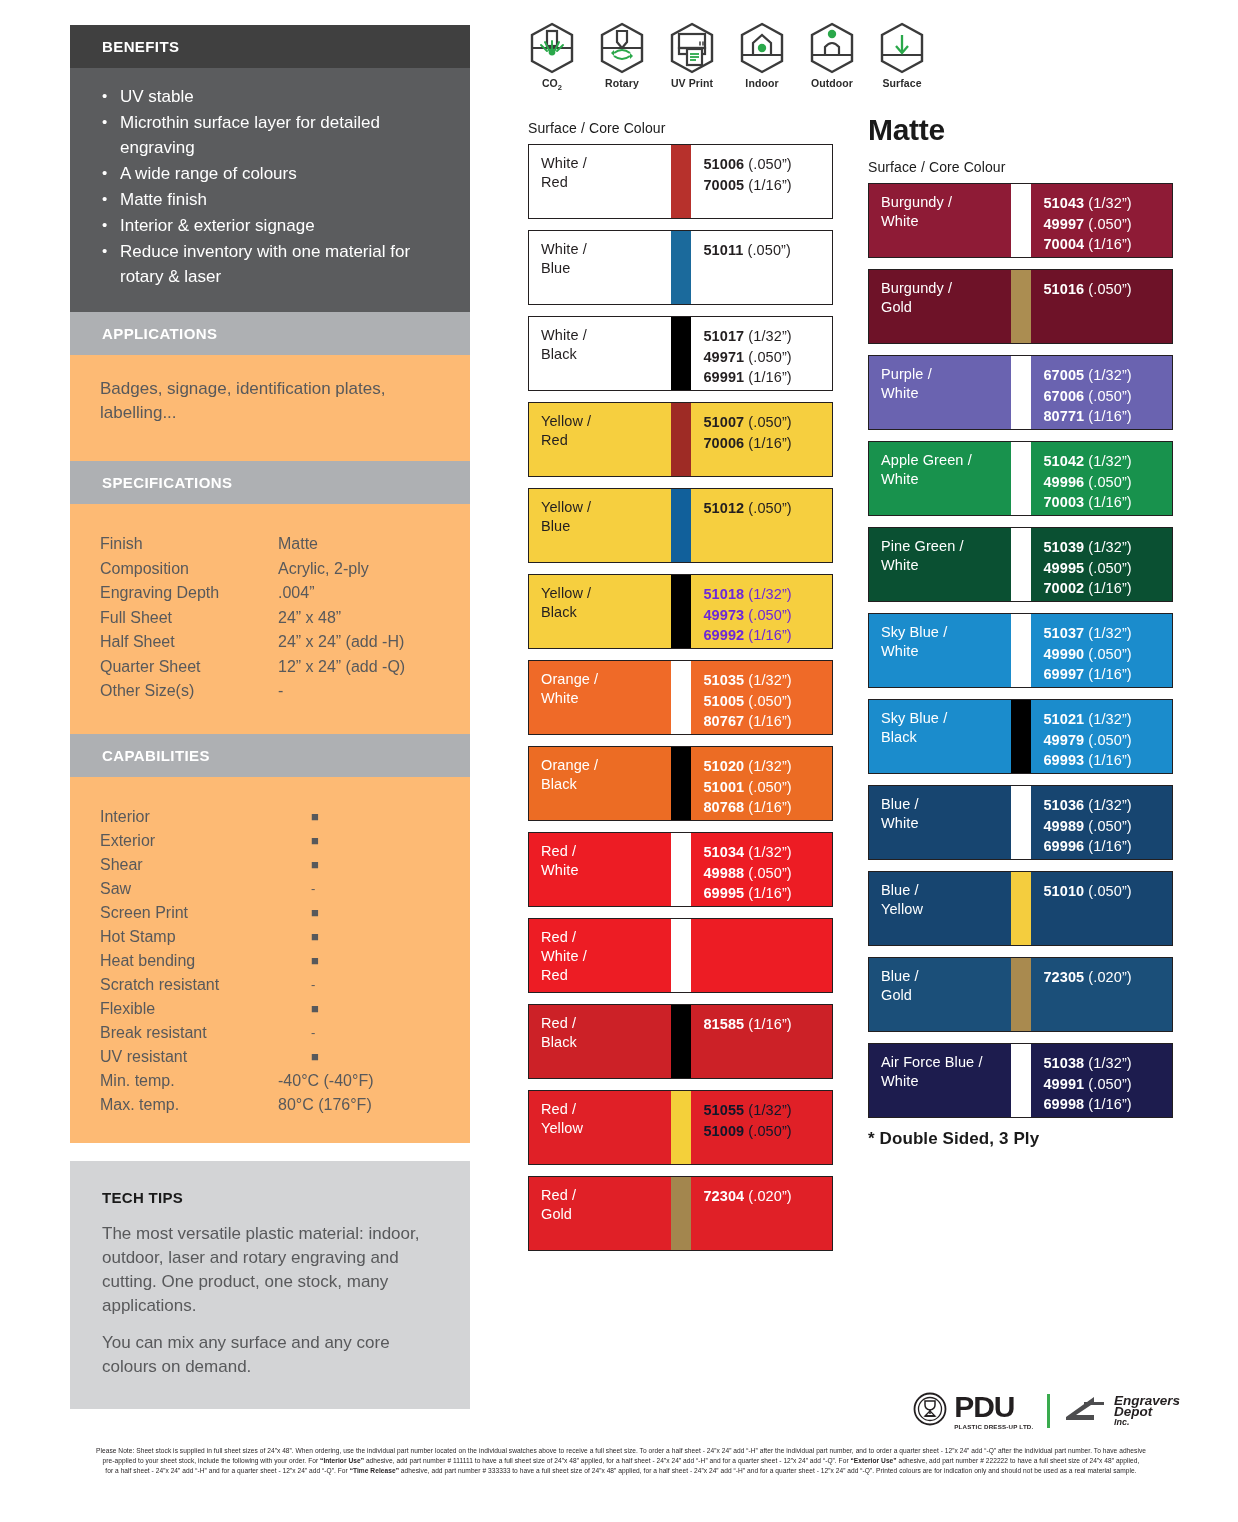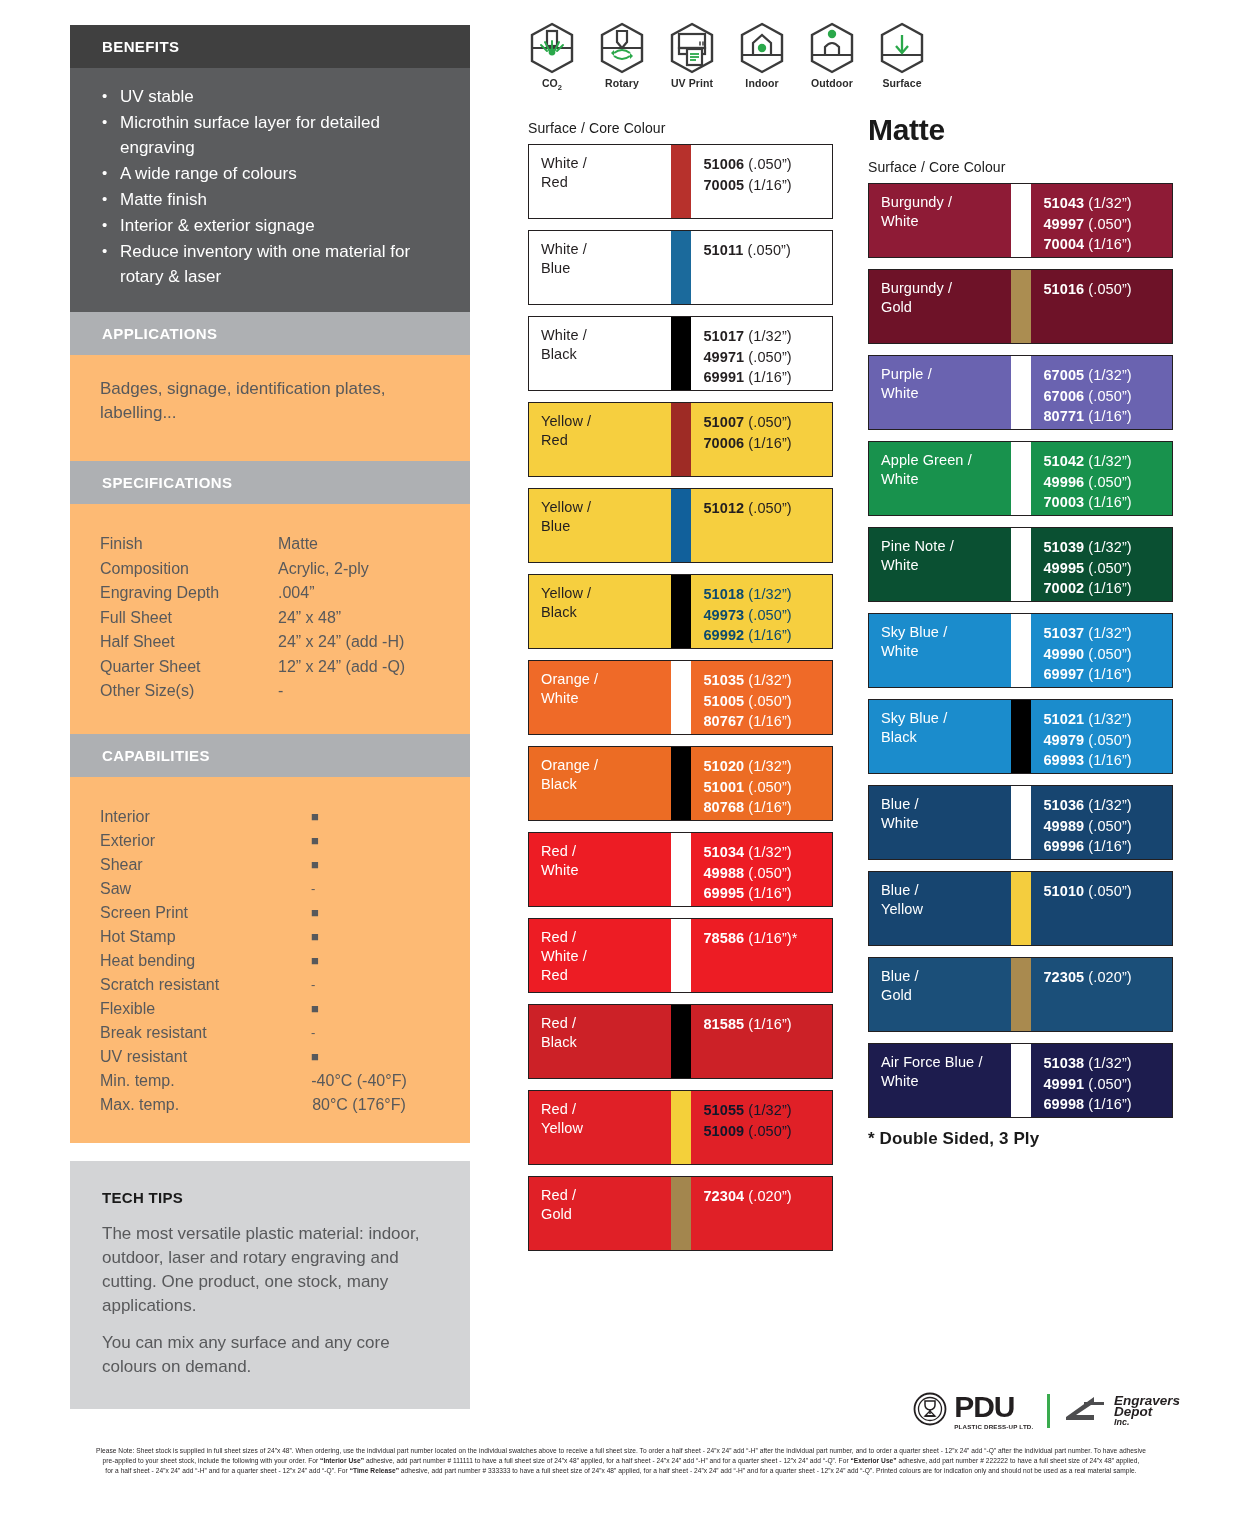--- a/index.html
+++ b/index.html
@@ -43,21 +43,21 @@
   .spec-row { display: flex; font-size: 16px; line-height: 24.5px; }
   .spec-row .k { width: 178px; flex: none; }
   .spec-row .v { flex: 1; }
 
   .cap-body { padding: 28px 30px 26px 30px; }
   .cap-row { display: flex; font-size: 16px; line-height: 24px; }
   .cap-row .k { width: 211px; flex: none; }
   .cap-row .v { flex: 1; text-align: left; }
   .cap-row .v.mark { font-size: 13px; }
   .cap-row.temp .k { width: 178px; }
-  .cap-row.temp .v { text-align: center; }
+  .cap-row.temp .v { text-align: left; }
 
   .tt-gap { height: 18px; background: #ffffff; }
   .tech-box { background: #d3d4d6; padding: 28px 30px 30px 32px; }
   .tech-title { font-size: 15px; font-weight: bold; color: #1a1a1a; margin-bottom: 16px; letter-spacing: .3px; }
   .tech-p { font-size: 17px; line-height: 24px; color: #58595b; margin-bottom: 13px; }
   .tech-p:last-child { margin-bottom: 0; }
 
   
   .icon-row {
     position: absolute; left: 528px; top: 22px;
@@ -410,21 +410,21 @@
         <div class="sw-right" style="color: rgb(35, 31, 32);">
           <div class="sw-pn"><b>51012</b><span> (.050”)</span></div>
         </div>
       </div>
       <div class="swatch" style="background: rgb(246, 207, 63);">
         <div class="sw-left" style="color: rgb(35, 31, 32);">
           <div class="sw-name">Yellow /</div>
           <div class="sw-name">Black</div>
         </div>
         <div class="sw-stripe" style="background: rgb(0, 0, 0);"></div>
-        <div class="sw-right" style="color: #0c4a6e;">
+        <div class="sw-right" style="color: #6d28d9;">
           <div class="sw-pn"><b>51018</b><span> (1/32”)</span></div>
           <div class="sw-pn"><b>49973</b><span> (.050”)</span></div>
           <div class="sw-pn"><b>69992</b><span> (1/16”)</span></div>
         </div>
       </div>
       <div class="swatch" style="background: rgb(239, 106, 40);">
         <div class="sw-left" style="color: rgb(255, 255, 255);">
           <div class="sw-name">Orange /</div>
           <div class="sw-name">White</div>
         </div>
@@ -459,23 +459,20 @@
           <div class="sw-pn"><b>69995</b><span> (1/16”)</span></div>
         </div>
       </div>
       <div class="swatch" style="background: rgb(237, 28, 36);">
         <div class="sw-left" style="color: rgb(255, 255, 255);">
           <div class="sw-name">Red /</div>
           <div class="sw-name">White /</div>
           <div class="sw-name">Red</div>
         </div>
         <div class="sw-stripe" style="background: rgb(255, 255, 255);"></div>
-        <div class="sw-right" style="color: rgb(255, 255, 255);">
-          <div class="sw-pn"><b>78586</b><span> (1/16”)*</span></div>
-        </div>
       </div>
       <div class="swatch" style="background: rgb(204, 33, 39);">
         <div class="sw-left" style="color: rgb(255, 255, 255);">
           <div class="sw-name">Red /</div>
           <div class="sw-name">Black</div>
         </div>
         <div class="sw-stripe" style="background: rgb(0, 0, 0);"></div>
         <div class="sw-right" style="color: rgb(255, 255, 255);">
           <div class="sw-pn"><b>81585</b><span> (1/16”)</span></div>
         </div>
@@ -552,21 +549,21 @@
         </div>
         <div class="sw-stripe" style="background: rgb(255, 255, 255);"></div>
         <div class="sw-right" style="color: rgb(255, 255, 255);">
           <div class="sw-pn"><b>51042</b><span> (1/32”)</span></div>
           <div class="sw-pn"><b>49996</b><span> (.050”)</span></div>
           <div class="sw-pn"><b>70003</b><span> (1/16”)</span></div>
         </div>
       </div>
       <div class="swatch" style="background: rgb(10, 80, 50);">
         <div class="sw-left" style="color: rgb(255, 255, 255);">
-          <div class="sw-name">Pine Note /</div>
+          <div class="sw-name">Pine Green /</div>
           <div class="sw-name">White</div>
         </div>
         <div class="sw-stripe" style="background: rgb(255, 255, 255);"></div>
         <div class="sw-right" style="color: rgb(255, 255, 255);">
           <div class="sw-pn"><b>51039</b><span> (1/32”)</span></div>
           <div class="sw-pn"><b>49995</b><span> (.050”)</span></div>
           <div class="sw-pn"><b>70002</b><span> (1/16”)</span></div>
         </div>
       </div>
       <div class="swatch" style="background: rgb(27, 140, 204);">

